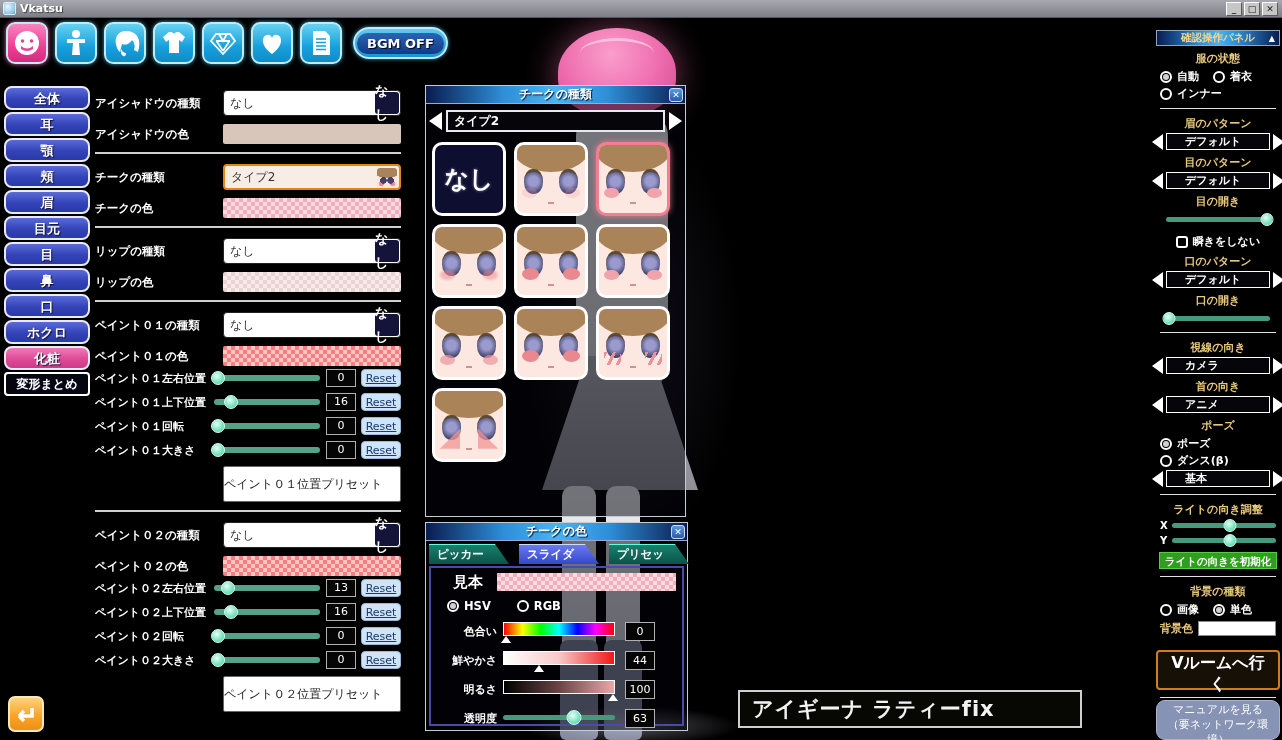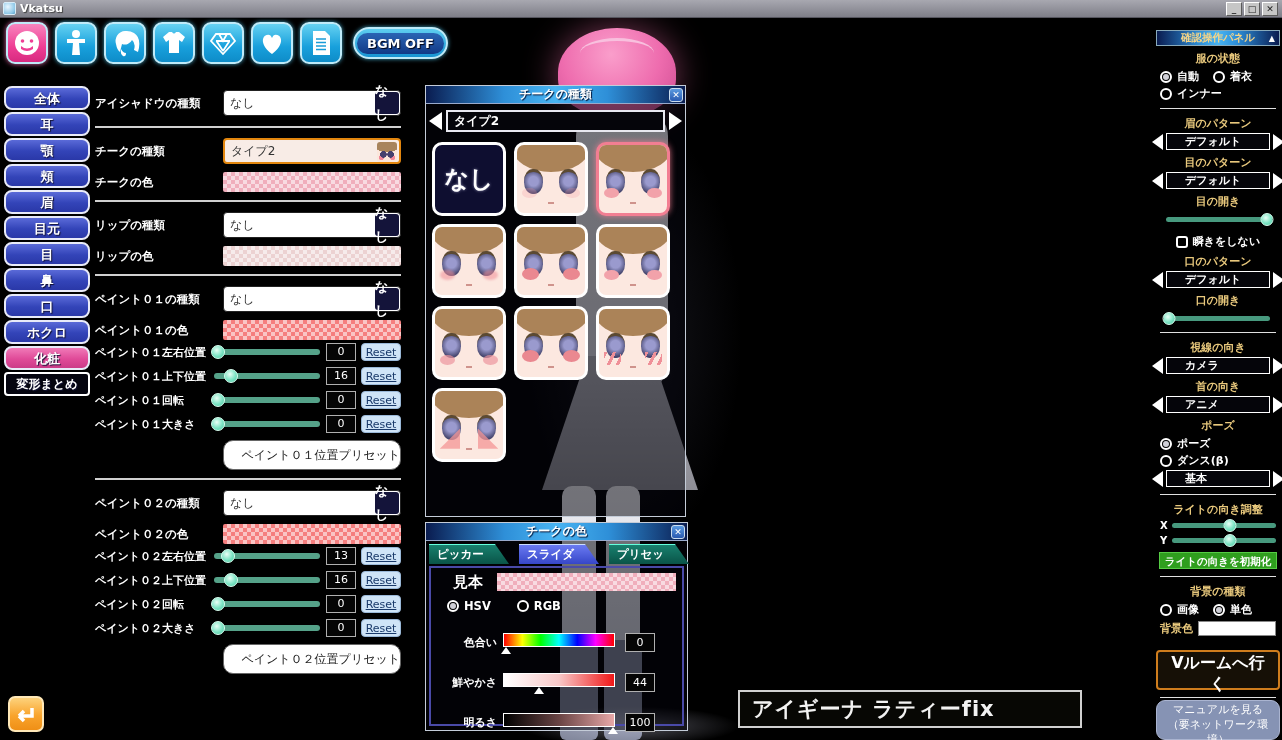--- a/index.html
+++ b/index.html
@@ -70,22 +70,22 @@
   .plabel{flex:1;color:#fff;font-size:11px;font-weight:bold;}
   .mslider{position:relative;width:106px;height:14px;margin-right:6px;}
   .mslider .track{position:absolute;left:0;right:0;top:4px;height:6px;border-radius:3px;background:#55a289;}
   .mslider .thumb{position:absolute;top:0;width:14px;height:14px;border-radius:50%;transform:translateX(-50%);
     background:radial-gradient(circle at 40% 35%,#eafff6,#7ce4c4 55%,#4cc49e);border:1px solid #d8fff0;}
   .valbox{width:30px;height:18px;background:#050505;border:1px solid #b0b0b0;color:#fff;
     font-size:11px;line-height:16px;text-align:center;margin-right:5px;}
   .resetbtn{width:40px;height:18px;background:#cfe4f7;border:1px solid #9ab8d8;border-radius:4px;
     color:#1a3a6a;font-size:11px;line-height:15px;text-align:center;text-decoration:underline;padding:0;cursor:pointer;}
   .preset-row{display:flex;justify-content:flex-end;margin:4px 0 2px;}
-  .preset-btn{width:178px;height:30px;background:#fff;border:1px solid #666;border-radius:10px;
-    color:#222;font-size:12px;line-height:18px;text-align:right;padding:0;cursor:pointer;}
+  .preset-btn{width:178px;height:36px;background:#fff;border:1px solid #666;border-radius:2px;
+    color:#222;font-size:12px;line-height:18px;text-align:left;padding:0;cursor:pointer;}
 
   
   #character{position:absolute;left:430px;top:18px;width:430px;height:722px;z-index:1;}
   .glow{position:absolute;left:40px;top:0;width:320px;height:700px;
     background:radial-gradient(ellipse 50% 45% at 50% 45%, rgba(120,120,160,.18), transparent 70%);}
   .hairdome{position:absolute;left:128px;top:10px;width:118px;height:88px;
     border-radius:55% 55% 46% 46%;background:radial-gradient(circle at 45% 30%,#fa9ecb,#ee6cae 55%,#cc4a90);
     box-shadow:0 0 34px rgba(242,110,170,.5);}
   .hairline{position:absolute;left:150px;top:20px;width:74px;height:30px;border-radius:50%;
     border-top:3px solid #f8c0de;background:transparent;}
@@ -152,21 +152,21 @@
     background:linear-gradient(#18806e,#0a5448);cursor:pointer;border-top:1px solid #6fd;}
   .tab.active{background:linear-gradient(#6a7af2,#3646c8);border-top:1px solid #cdf;}
   .cbody{margin:2px 3px 3px;border:2px solid #4a4aa8;height:160px;padding:5px 6px;position:relative;}
   .samplerow{display:flex;align-items:flex-start;gap:14px;}
   .samplelabel{color:#fff;font-size:15px;font-weight:bold;margin-left:16px;}
   .samplebar{flex:1;height:18px;background-color:#f0aebc;}
   .moderow{display:flex;gap:26px;margin:7px 0 2px 10px;}
   .radio{display:flex;align-items:center;gap:5px;color:#fff;font-size:11.5px;font-weight:bold;cursor:pointer;}
   .rdot{width:12px;height:12px;border:2px solid #fff;border-radius:50%;background:#000;display:inline-block;position:relative;}
   .radio.on .rdot::after{content:"";position:absolute;inset:1px;border-radius:50%;background:#cfcfd6;}
-  .crow{display:flex;align-items:center;height:22px;margin-top:18px;}
+  .crow{display:flex;align-items:center;height:22px;margin-top:7px;}
   .clabel{width:66px;text-align:right;color:#fff;font-size:11px;font-weight:bold;padding-right:6px;}
   .cbar-wrap{position:relative;width:112px;height:22px;margin-right:10px;}
   .cbar{position:absolute;left:0;right:0;top:2px;height:14px;border:1px solid #fff;}
   .crow.hue .cbar{background:linear-gradient(90deg,#f00,#ff0,#0f0,#0ff,#00f,#f0f,#f00);}
   .crow.sat .cbar{background:linear-gradient(90deg,#fff,#f8c8c8,#f01818);}
   .crow.bright .cbar{background:linear-gradient(90deg,#000,#6a4444,#e8a8a8);}
   .cmark{position:absolute;top:16px;width:0;height:0;transform:translateX(-50%);
     border:5px solid transparent;border-bottom:7px solid #fff;border-top:0;}
   .crow.alpha .cbar{border:none;top:8px;height:5px;border-radius:3px;background:#47997e;}
   .crow.alpha .cmark{top:3px;width:15px;height:15px;border:1px solid #d8fff0;border-radius:50%;
@@ -324,20 +324,24 @@
 
   <div class="mpanel">
 
     <div class="mrow">
       <span class="mlabel">アイシャドウの種類</span>
       <div class="mfield">
         <span>なし</span>
         <span class="nbadge">なし</span>
       </div>
     </div>
+    <div class="mrow swatch-row">
+      <span class="mlabel">アイシャドウの色</span>
+      <div class="mswatch sw-eyeshadow"></div>
+    </div>
     <div class="msep"></div>
 
     <div class="mrow">
       <span class="mlabel">チークの種類</span>
       <div class="mfield cheek">
         <span>タイプ2</span>
         <span class="mini-face"></span>
       </div>
     </div>
     <div class="mrow swatch-row">

